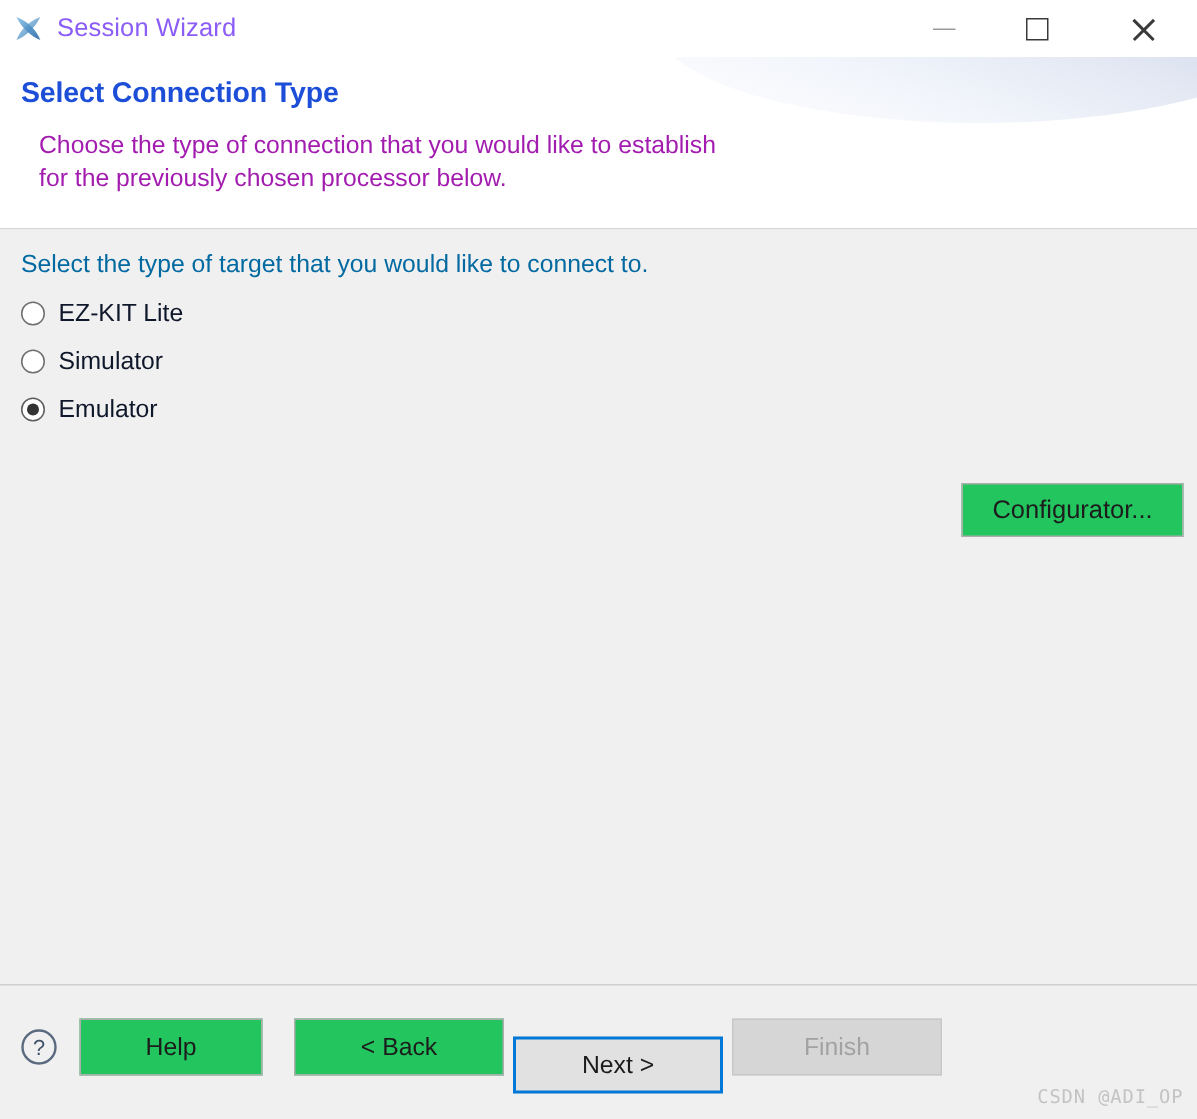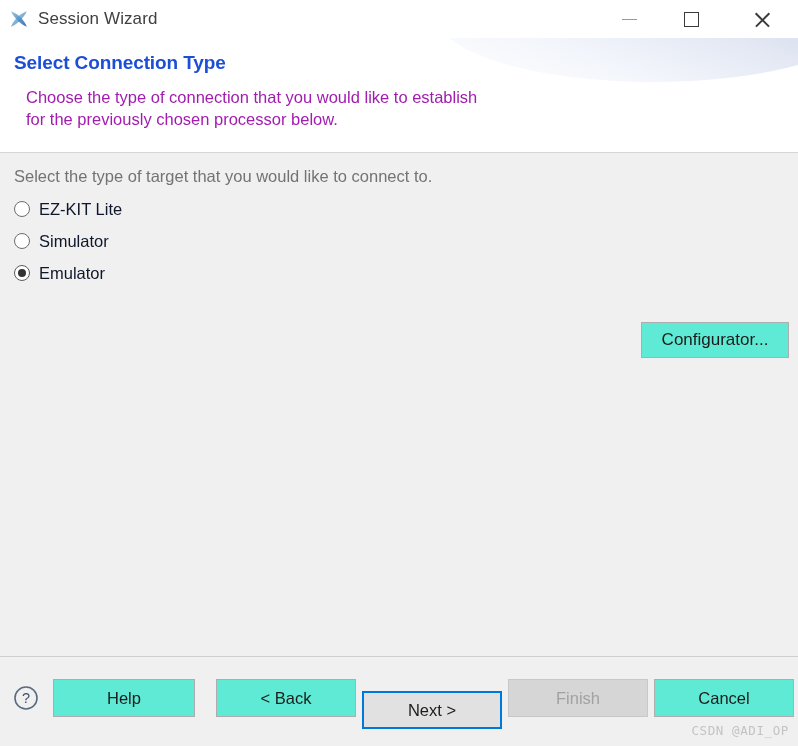--- a/index.html
+++ b/index.html
@@ -39,21 +39,21 @@
   .title-icon {
     width: 22px;
     height: 22px;
     margin-left: 8px;
     margin-right: 8px;
     flex: 0 0 22px;
     display: block;
   }
   .title-text {
     font-size: 17px;
-    color: #404040;
+    color: #8b5cf6;
     letter-spacing: 0.1px;
     white-space: nowrap;
   }
   .win-controls {
     position: absolute;
     top: 0;
     right: 0;
     height: 38px;
     display: flex;
     align-items: stretch;
@@ -146,21 +146,21 @@
   
   .body {
     position: relative;
     flex: 1 1 auto;
     background: #f0f0f0;
     padding: 0 14px;
     box-sizing: border-box;
   }
   .body-prompt {
     font-size: 16.5px;
-    color: #737373;
+    color: #0369a1;
     margin: 14px 0 0 0;
     white-space: nowrap;
   }
   .radio-group {
     margin-top: 7px;
   }
   .radio-row {
     display: flex;
     align-items: center;
     height: 32px;
@@ -198,21 +198,21 @@
   }
 
   .configurator-wrap {
     position: absolute;
     right: 9px;
     top: 169px;
   }
 
   
   .btn {
-    background: #5eead4;
+    background: #22c55e;
     border: 1px solid #adadad;
     border-radius: 0;
     font-family: "Liberation Sans", sans-serif;
     font-size: 16.5px;
     color: #1c1c1c;
     box-sizing: border-box;
     cursor: default;
     padding: 0 10px;
     white-space: nowrap;
     display: flex;
@@ -257,21 +257,21 @@
     width: 26px;
     height: 26px;
     flex: 0 0 26px;
     margin-right: 14px;
     display: block;
   }
   .footer-btn {
     height: 38px;
     flex: 0 0 auto;
   }
-  .btn-help     { width: 142px; margin-right: 21px; }
+  .btn-help     { width: 122px; margin-right: 21px; }
   .btn-back     { width: 140px; margin-right: 6px; }
   .btn-next     { width: 140px; margin-right: 6px; margin-top: 24px; }
   .btn-finish   { width: 140px; margin-right: 6px; }
   .btn-cancel   { width: 140px; }
 
   .watermark {
     position: absolute;
     right: 9px;
     bottom: 8px;
     font-size: 12.5px;
@@ -351,19 +351,18 @@
     <div class="footer-row">
       <svg class="help-icon" viewBox="0 0 26 26">
         <circle cx="13" cy="13" r="11" fill="none" stroke="#5a6b80" stroke-width="1.6"></circle>
         <text x="13" y="18.4" text-anchor="middle" font-family="Liberation Sans, sans-serif" font-size="14.5" fill="#42536b">?</text>
       </svg>
 
       <button class="btn footer-btn btn-help">Help</button>
       <button class="btn footer-btn btn-back">&lt; Back</button>
       <button class="btn footer-btn btn-next focused">Next &gt;</button>
       <button class="btn footer-btn btn-finish disabled">Finish</button>
-      <button class="btn footer-btn btn-cancel">Cancel</button>
     </div>
 
     <div class="watermark">CSDN @ADI_OP</div>
   </div>
 
 </div>
 
 </body></html>

